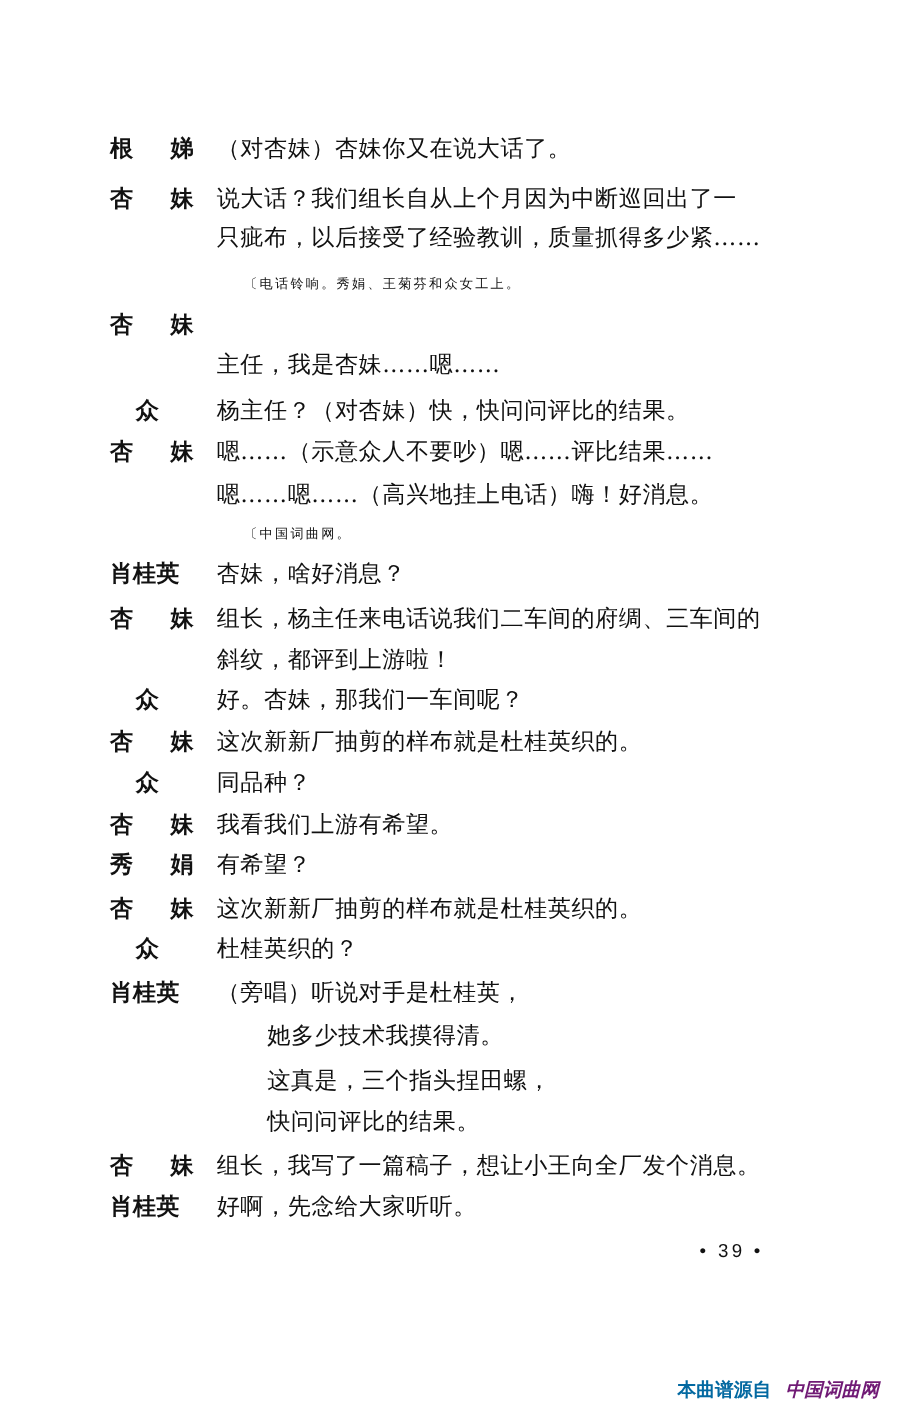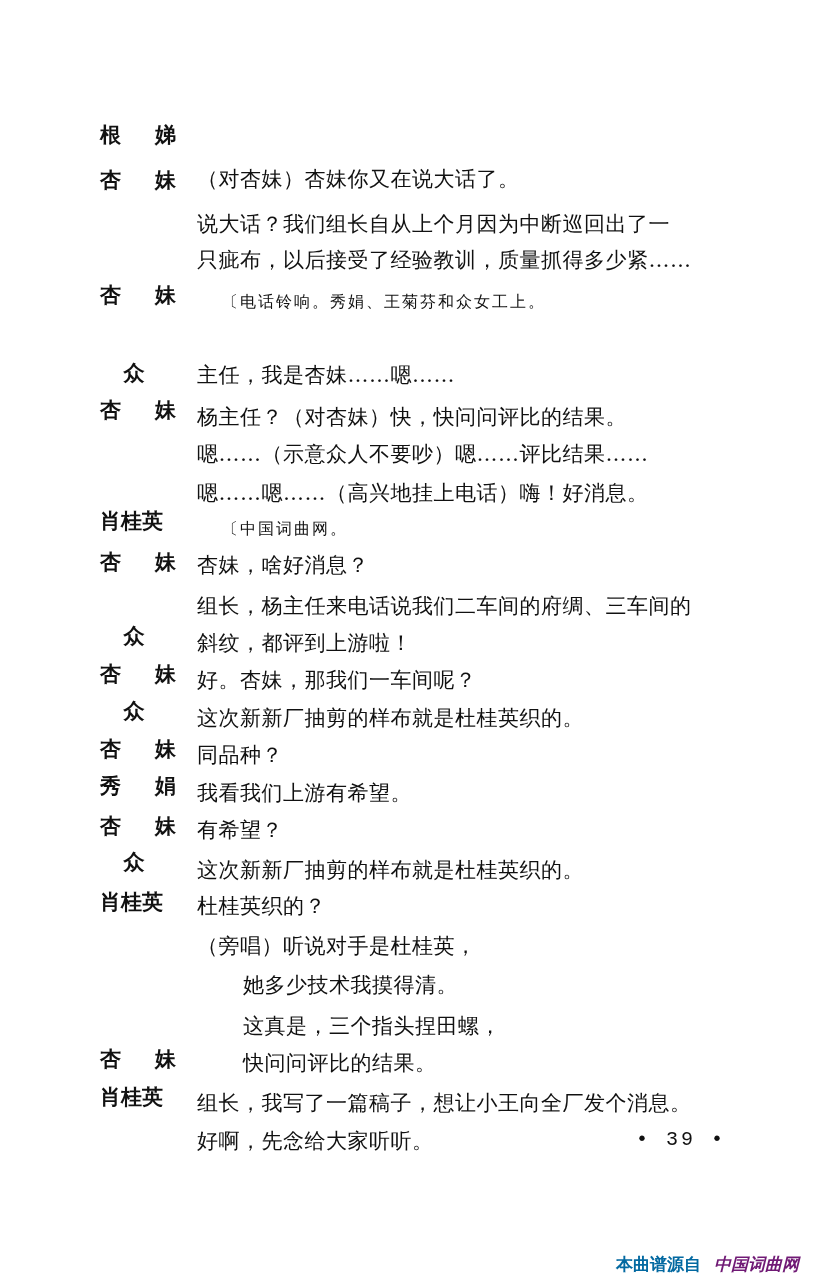--- a/index.html
+++ b/index.html
@@ -15,28 +15,28 @@
     }
     .speaker {
       position: absolute; left: 100px; width: 76px;
       font-family: "DejaVu Sans", "Liberation Sans", sans-serif;
       font-weight: bold; font-size: 21px; letter-spacing: 0;
       display: flex; justify-content: space-between;
     }
     .speaker.single { justify-content: center; left: 96px; width: 76px; }
     .speaker .ch { display: inline-block; }
     .text {
-      position: absolute; left: 197px; letter-spacing: 0.5px; margin-top: 44px;
+      position: absolute; left: 197px; letter-spacing: 0.5px;
     }
     .text.cont { left: 197px; }
-    .text.stage { left: 222px; font-size: 16px; letter-spacing: 2px; }
+    .text.stage { left: 222px; font-size: 12px; letter-spacing: 2px; }
     .text.verse { left: 243px; }
     .pagenum {
       position: absolute; left: 636px; top: 1128px;
-      font-family: Liberation Mono, monospace; font-size: 20px; letter-spacing: 3px;
+      font-family: Liberation Sans, sans-serif; font-size: 17px; letter-spacing: 3px;
     }
     .watermark {
       position: absolute; top: 1250px; font-family: "DejaVu Sans", sans-serif;
       font-weight: bold; font-size: 17px; line-height: 28px;
     }
     .wm-left { left: 616px; color: #0369a1; }
     .wm-right { left: 714px; color: #701a75; font-style: italic; }
   </style>
 </head>
 <body>

